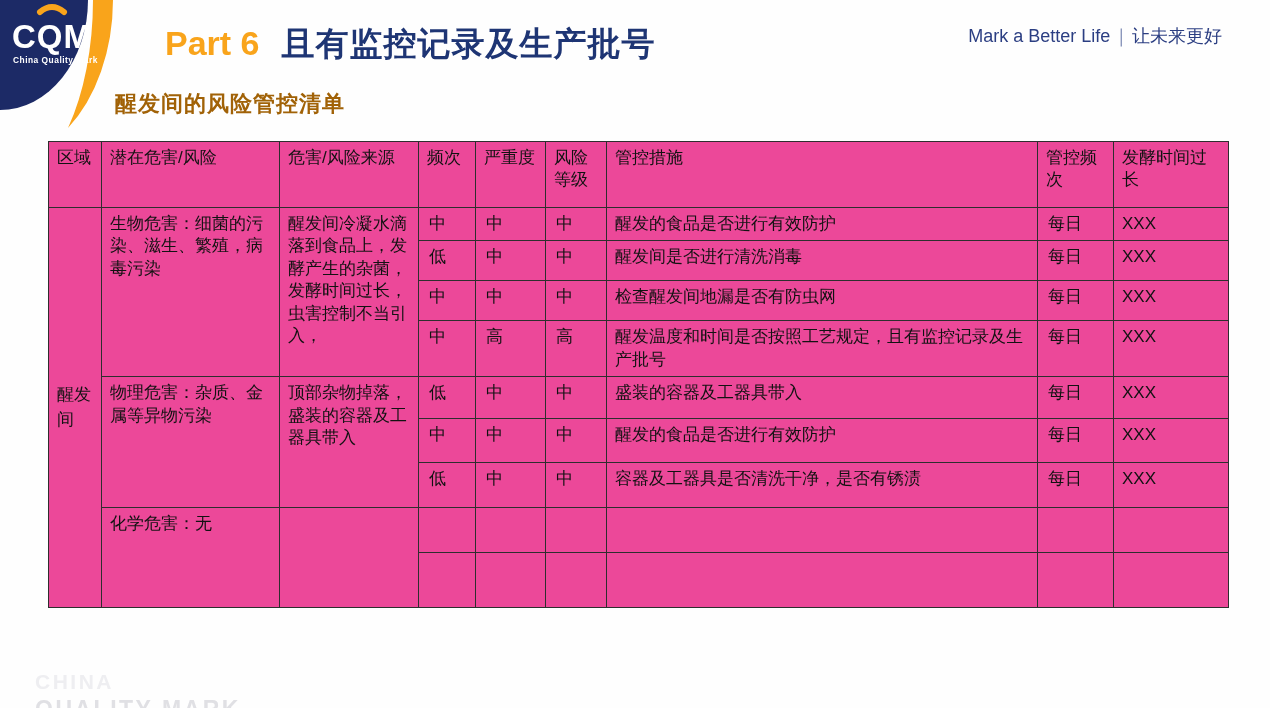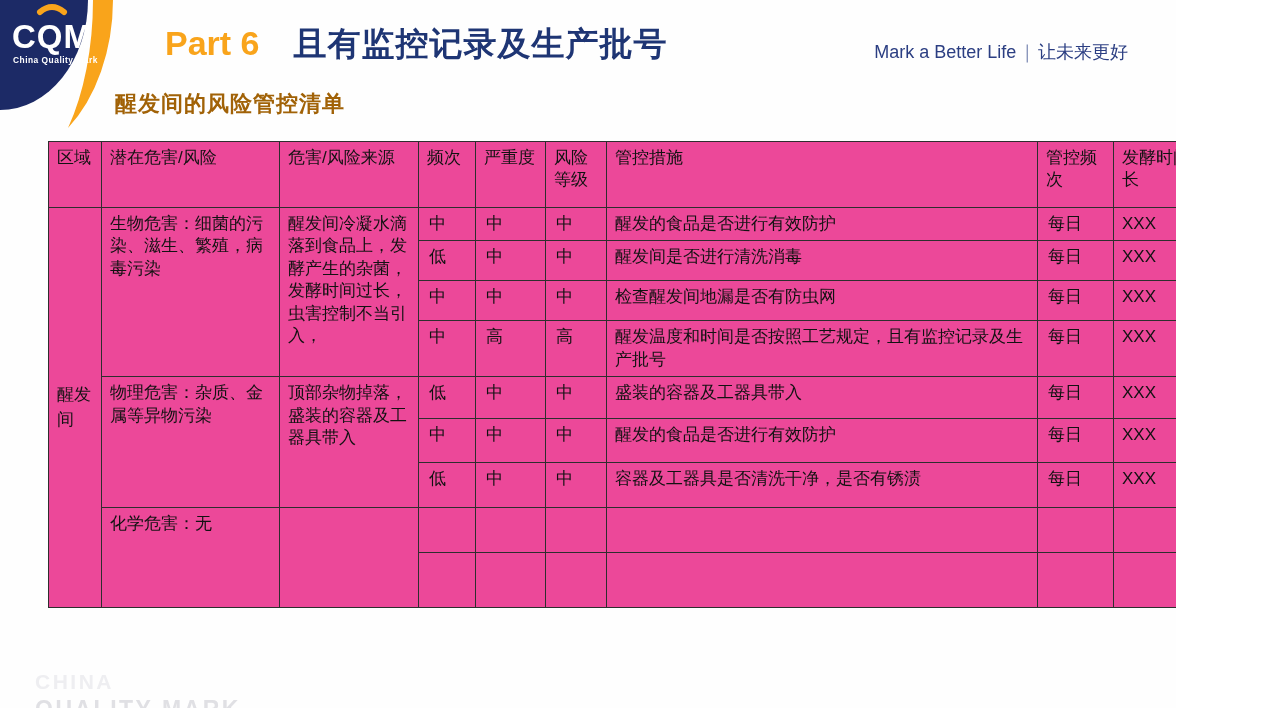--- a/index.html
+++ b/index.html
@@ -1,29 +1,29 @@
 <!DOCTYPE html>
 <html><head>
 <meta charset="utf-8">
 <style>
   * { margin: 0; padding: 0; box-sizing: border-box; }
   html,body { width: 1270px; height: 708px; }
   body { font-family: "Liberation Sans", "DejaVu Sans", sans-serif; background: #ffffff; }
 
-  .slide { position: relative; width: 1176px; height: 708px; background: #fefefe; overflow: hidden; }
+  .slide { position: relative; width: 1270px; height: 708px; background: #fefefe; overflow: hidden; }
 
   
   .logo { position: absolute; left: 0; top: 0; width: 135px; height: 140px; }
 
   
-  .title-row { position: absolute; left: 165px; top: 22px; display: flex; align-items: baseline; gap: 34px; white-space: nowrap; }
+  .title-row { position: absolute; left: 165px; top: 22px; display: flex; align-items: baseline; gap: 22px; white-space: nowrap; }
   .part-label { font-size: 34px; font-weight: 700; color: #f9a41b; }
   .main-title { font-size: 33px; font-weight: 700; color: #1e3574; letter-spacing: 1px; }
 
-  .slogan { position: absolute; top: 40px; right: 48px; font-size: 18px; color: #2b3e82; white-space: nowrap; text-align: right; }
+  .slogan { position: absolute; top: 24px; right: 48px; font-size: 18px; color: #2b3e82; white-space: nowrap; text-align: right; }
   .slogan .sep { color: #6d7cab; padding: 0 2px; }
 
   .subtitle { position: absolute; left: 115px; top: 89px; font-size: 22px; font-weight: 600; color: #a16207; letter-spacing: 1px; }
 
   
   .risk-table { position: absolute; left: 48px; top: 141px; border-collapse: collapse; table-layout: fixed; width: 1180px; background: #ec4899; }
   .risk-table th, .risk-table td {
     border: 1.5px solid #2e2e2e;
     padding: 5px 8px;
     vertical-align: top;

